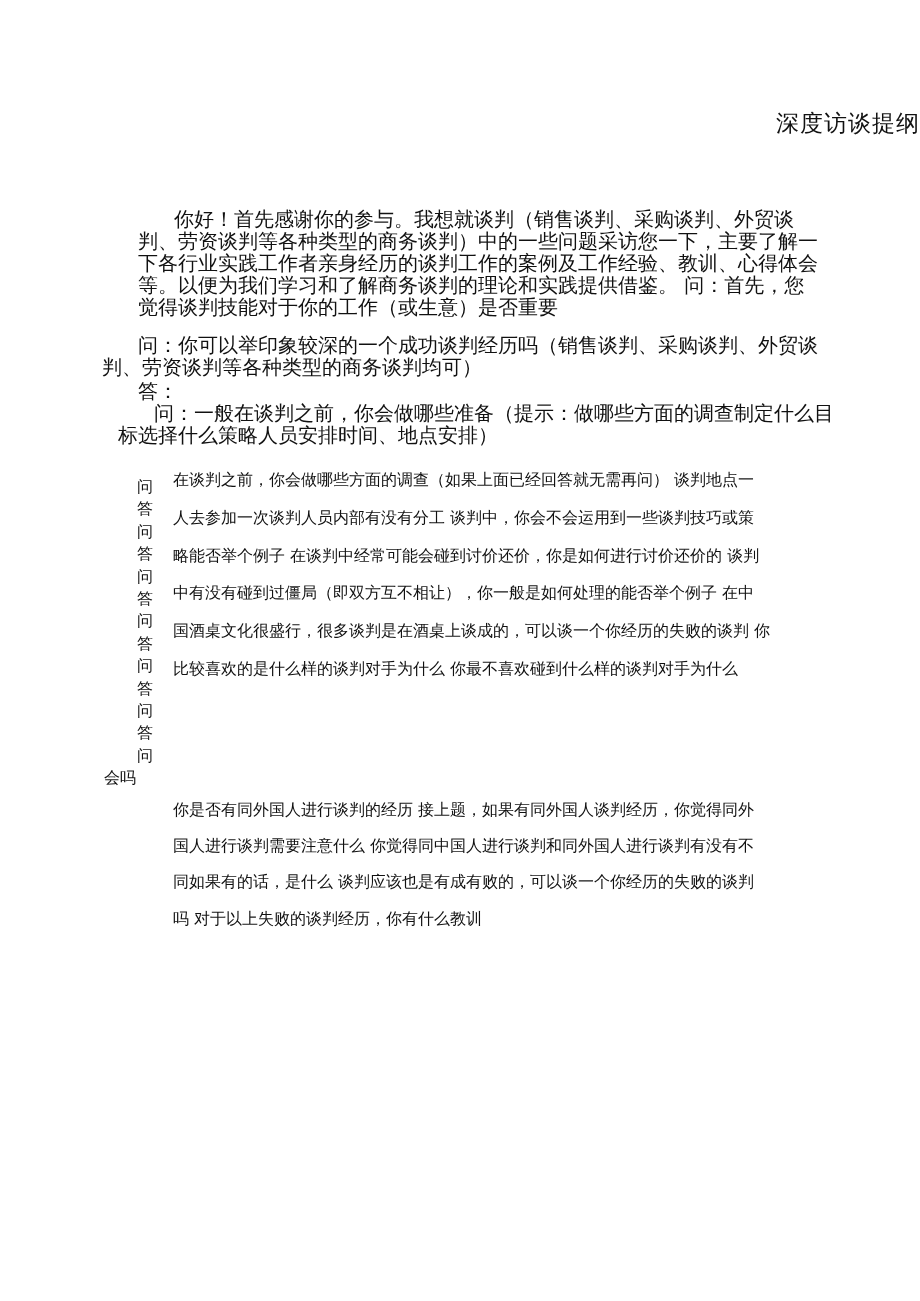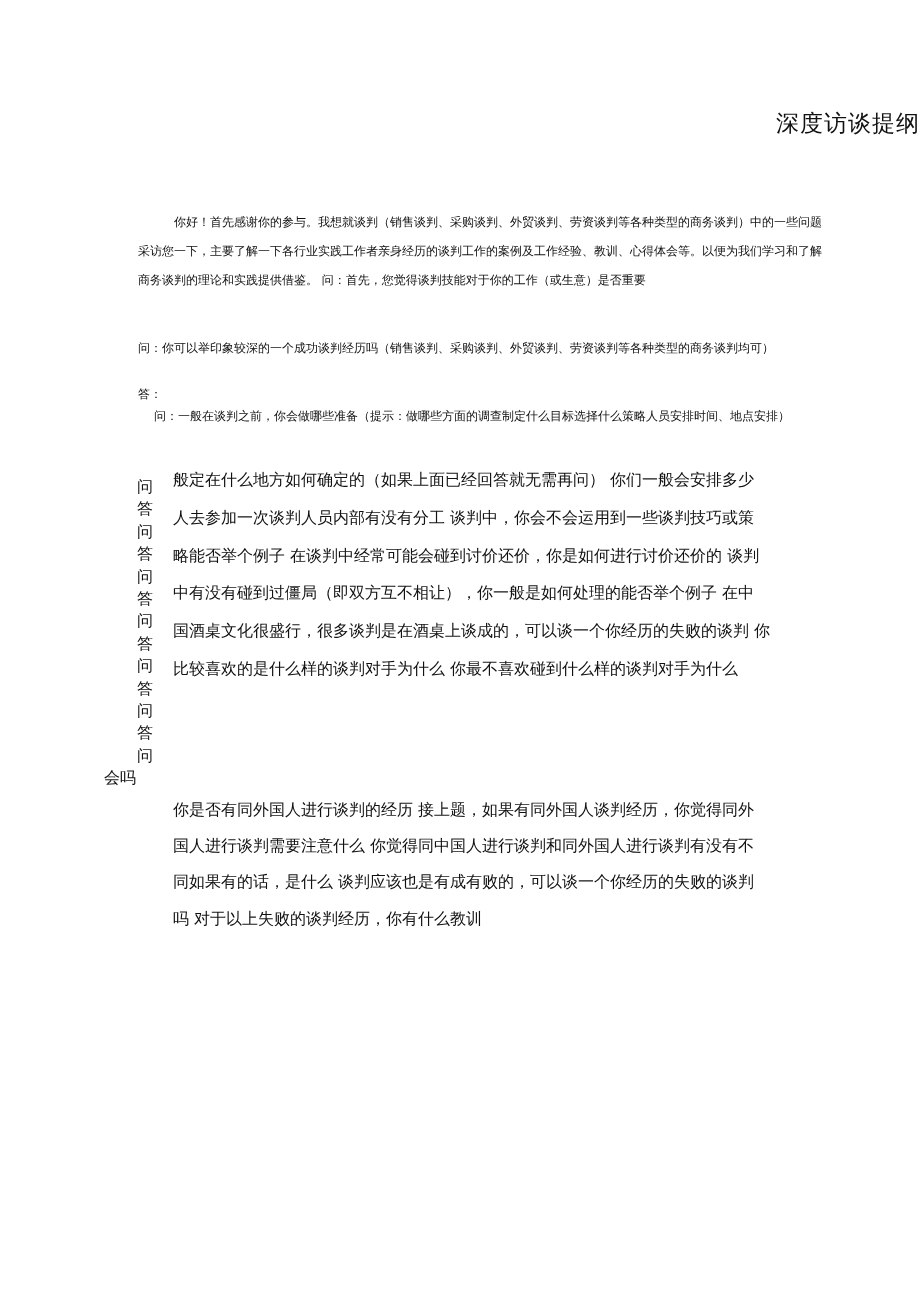--- a/index.html
+++ b/index.html
@@ -1,20 +1,20 @@
 <!DOCTYPE html>
 <html><head>
 <meta charset="utf-8">
 <style>
   html, body { margin: 0; padding: 0; background: #ffffff; }
   body { width: 920px; height: 1301px; position: relative; overflow: hidden;
          font-family: "DejaVu Serif", "Liberation Serif", serif; color: #111; }
   .title { position: absolute; top: 108px; left: 0; width: 920px; text-align: right;
            font-family: "DejaVu Sans", "Liberation Sans", sans-serif; font-size: 23px; letter-spacing: 1px; }
-  .para { position: absolute; font-size: 12px; line-height: 29px; }
+  .para { position: absolute; font-size: 20px; line-height: 22px; }
   .intro { top: 208px; left: 138px; width: 684px; text-indent: 36px; }
   .q1 { top: 334px; left: 102px; width: 720px; text-indent: 36px; }
   .a1 { top: 380px; left: 138px; }
   .q2 { top: 402px; left: 118px; width: 720px; text-indent: 36px; }
   .sidecol { position: absolute; top: 476px; left: 137px; width: 20px; font-size: 16px; line-height: 22.4px; }
   .sidecol span { display: block; }
   .tail { position: absolute; top: 768px; left: 104px; font-size: 16px; }
   .block { position: absolute; left: 173px; width: 650px; font-size: 16px; }
   .block div { height: 37.8px; white-space: nowrap; }
   .block1 { top: 470px; }
@@ -42,21 +42,21 @@
   <span>答</span>
   <span>问</span>
   <span>答</span>
   <span>问</span>
   <span>答</span>
   <span>问</span>
 </div>
 <div class="tail">会吗</div>
 
 <div class="block block1">
-  <div>般定在什么地方如何确定的（如果上面已经回答就无需再问） 你们一般会安排多少</div>
+  <div>在谈判之前，你会做哪些方面的调查（如果上面已经回答就无需再问） 谈判地点一</div>
   <div>人去参加一次谈判人员内部有没有分工 谈判中，你会不会运用到一些谈判技巧或策</div>
   <div>略能否举个例子 在谈判中经常可能会碰到讨价还价，你是如何进行讨价还价的 谈判</div>
   <div>中有没有碰到过僵局（即双方互不相让），你一般是如何处理的能否举个例子 在中</div>
   <div>国酒桌文化很盛行，很多谈判是在酒桌上谈成的，可以谈一个你经历的失败的谈判 你</div>
   <div>比较喜欢的是什么样的谈判对手为什么 你最不喜欢碰到什么样的谈判对手为什么</div>
 </div>
 
 <div class="block block2">
   <div>你是否有同外国人进行谈判的经历 接上题，如果有同外国人谈判经历，你觉得同外</div>
   <div>国人进行谈判需要注意什么 你觉得同中国人进行谈判和同外国人进行谈判有没有不</div>

